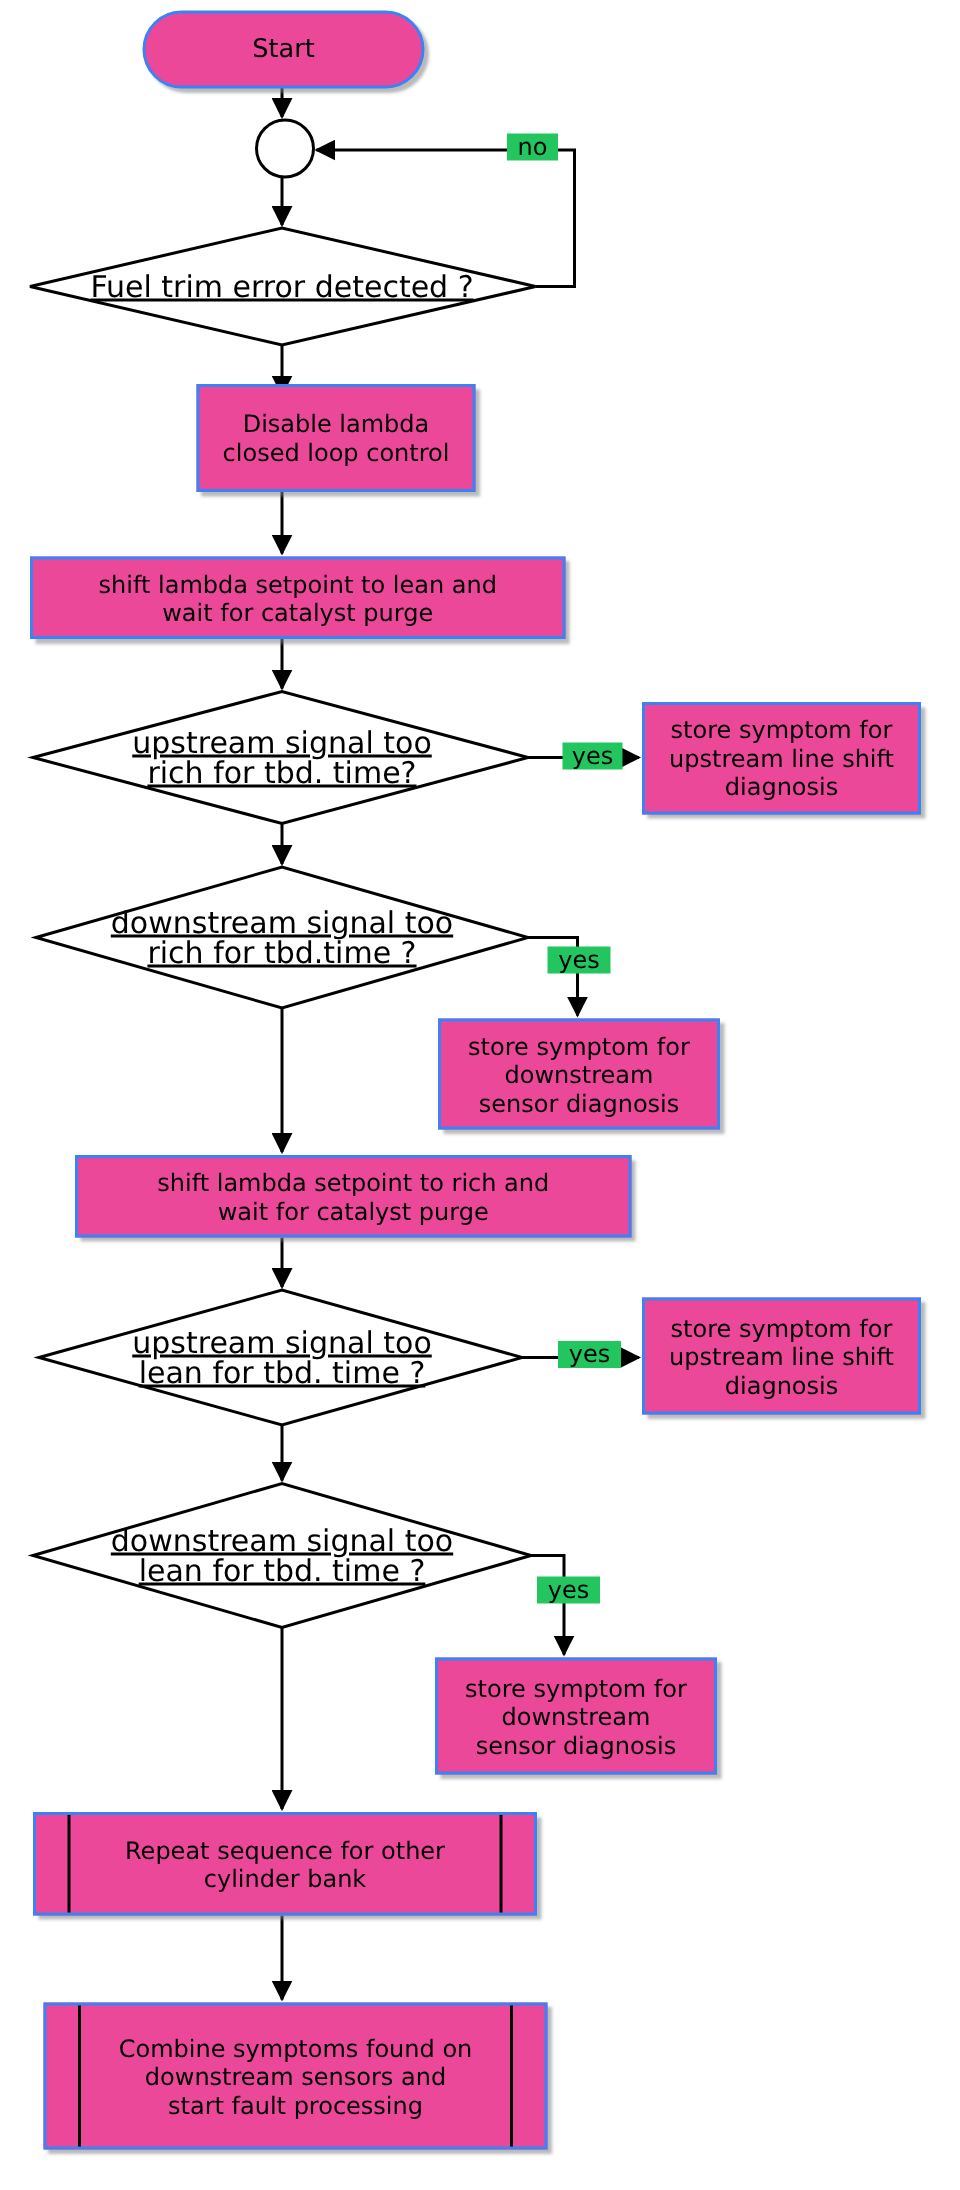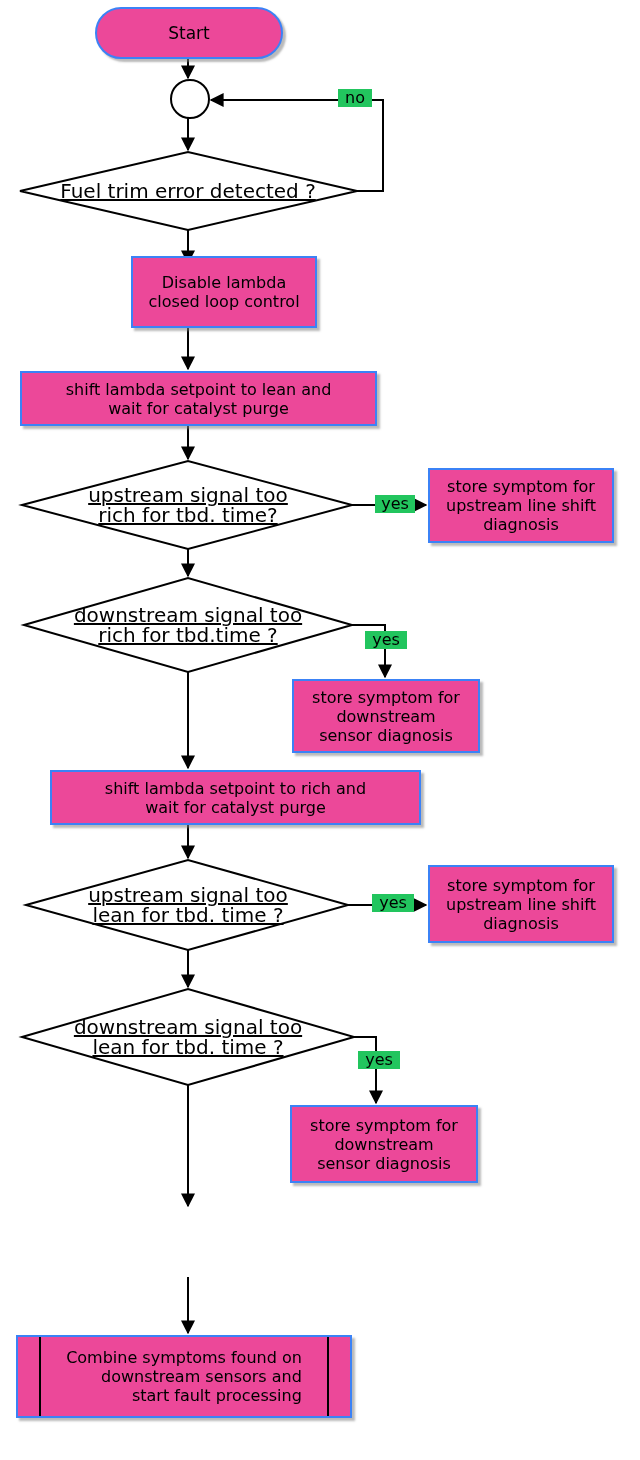--- a/index.html
+++ b/index.html
@@ -97,21 +97,23 @@
 sensor diagnosis</div>
   <div class="node" style="left:22px;top:770px;width:371px;height:55px;margin-left:28px;">shift lambda setpoint to rich and
 wait for catalyst purge</div>
   <div class="node" style="left:428px;top:865px;width:186px;height:78px;">store symptom for
 upstream line shift
 diagnosis</div>
   <div class="node" style="left:290px;top:1105px;width:188px;height:78px;">store symptom for
 downstream
 sensor diagnosis</div>
 
-  <div class="node subroutine" style="left:16px;top:1335px;width:336px;height:83px;text-align:right;">Combine symptoms found on
+  <div class="node subroutine" style="left:22px;top:1208px;width:336px;height:69px;">Repeat sequence for other
+cylinder bank</div>
+  <div class="node subroutine" style="left:29px;top:1335px;width:336px;height:98px;">Combine symptoms found on
 downstream sensors and
 start fault processing</div>
 
   <div class="edge-label" style="left:338px;top:89px;width:30px;">no</div>
   <div class="edge-label" style="left:375px;top:495px;width:36px;">yes</div>
   <div class="edge-label" style="left:365px;top:631px;width:38px;">yes</div>
   <div class="edge-label" style="left:372px;top:894px;width:38px;">yes</div>
   <div class="edge-label" style="left:358px;top:1051px;width:38px;">yes</div>
 
 </div>

